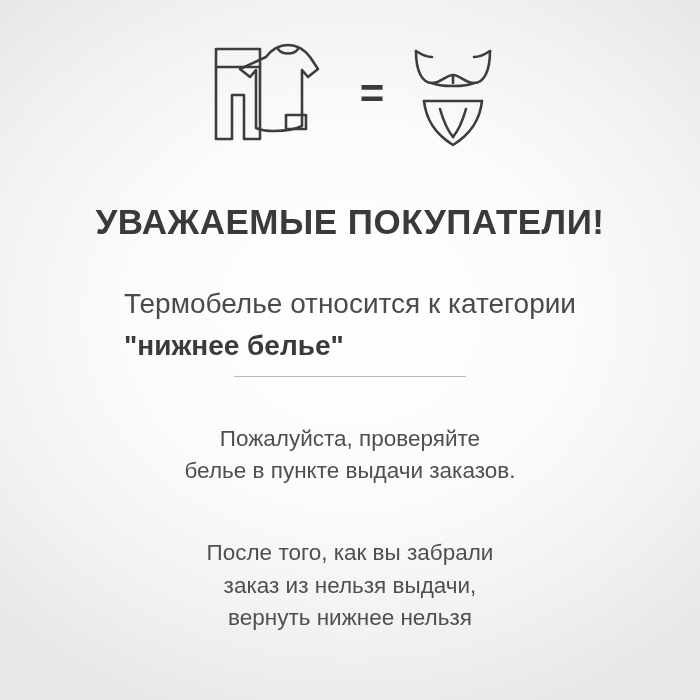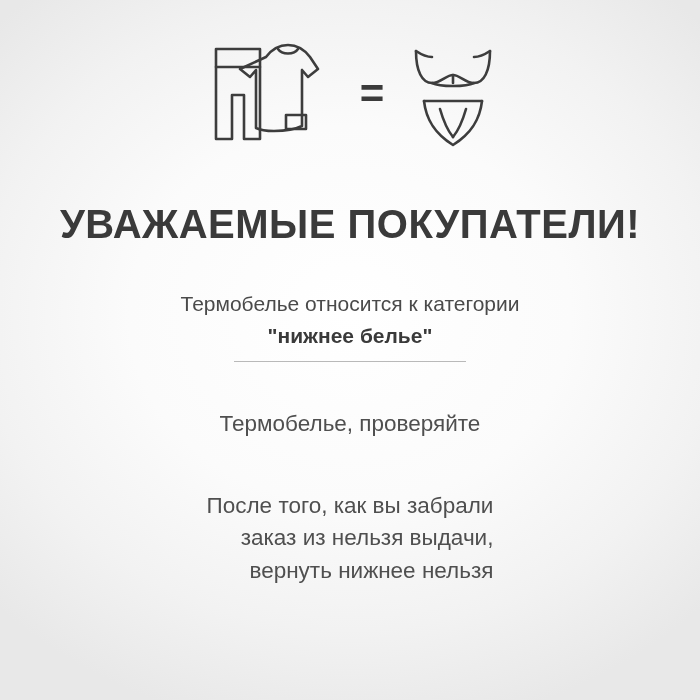--- a/index.html
+++ b/index.html
@@ -39,37 +39,37 @@
   .equals {
     font-size: 42px;
     font-weight: bold;
     color: #3b3b3b;
     line-height: 1;
     letter-spacing: 0;
     font-family: "Liberation Sans", sans-serif;
   }
   .headline {
     margin-top: 48px;
-    font-size: 40px;
+    font-size: 35px;
     font-weight: bold;
     letter-spacing: 0.5px;
     color: #3a3a3a;
     text-align: center;
     text-transform: uppercase;
   }
   .block {
     text-align: center;
     color: #4a4a4a;
   }
   .lead {
     margin-top: 42px;
-    font-size: 21px;
+    font-size: 28px;
     line-height: 1.42;
     color: #4a4a4a;
-    text-align: center;
+    text-align: left;
   }
   .lead .bold {
     display: block;
     font-weight: bold;
     color: #3a3a3a;
     margin-top: 2px;
   }
   .rule {
     width: 232px;
     height: 1px;
@@ -79,21 +79,20 @@
   .para {
     margin-top: 46px;
     font-size: 22.5px;
     line-height: 1.44;
     color: #4f4f4f;
     text-align: center;
     max-width: 560px;
   }
   .para.second {
     margin-top: 50px;
-    text-align: right;
   }
   .para div {
     white-space: pre;
   }
 </style>
 </head>
 <body>
 
 <div class="poster">
 
@@ -133,21 +132,22 @@
 
   <div class="headline">УВАЖАЕМЫЕ ПОКУПАТЕЛИ!</div>
 
   <div class="lead block">
     <span>Термобелье относится к категории</span>
     <span class="bold">"нижнее белье"</span>
     <div class="rule"></div>
   </div>
 
   <div class="para block">
-    <div>Термобелье, проверяйте</div>
+    <div>Пожалуйста, проверяйте</div>
+    <div>белье в пункте выдачи заказов.</div>
   </div>
 
   <div class="para second block">
     <div>После того, как вы забрали</div>
     <div>заказ из нельзя выдачи,</div>
     <div>вернуть нижнее нельзя</div>
   </div>
 
 </div>
 

